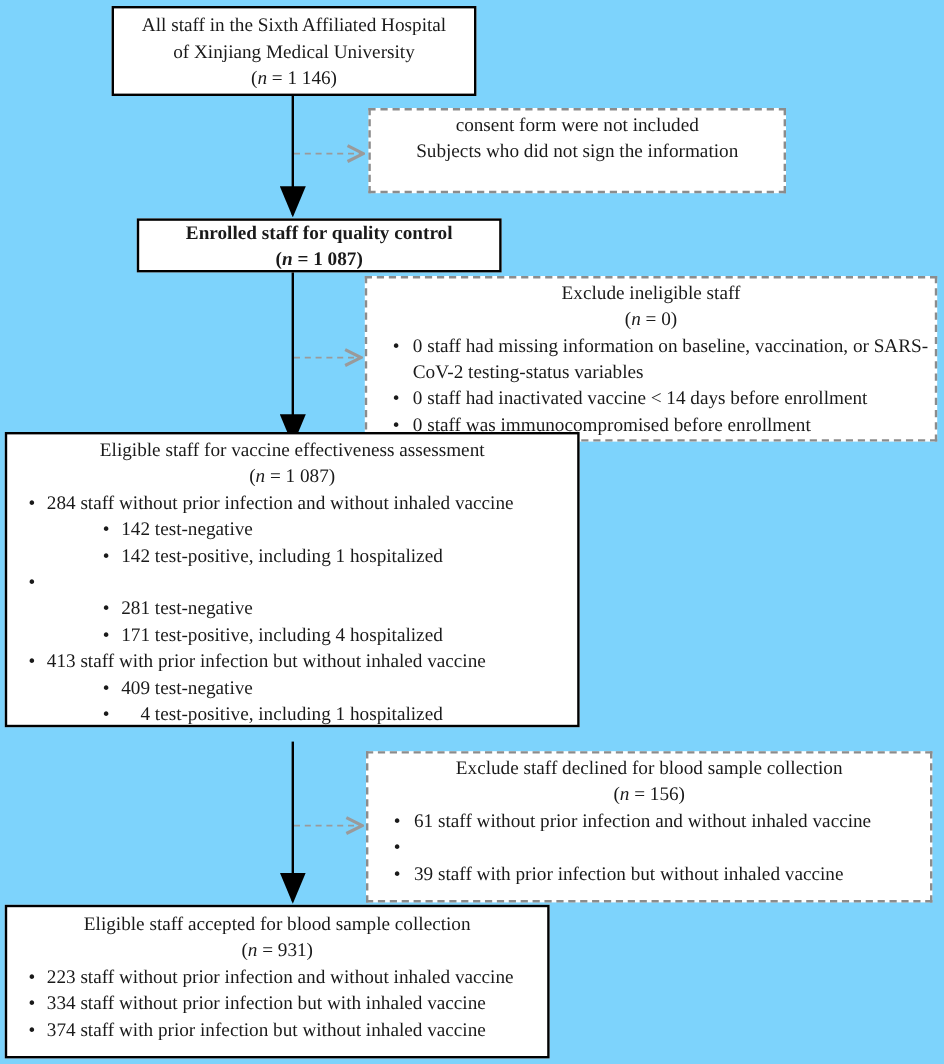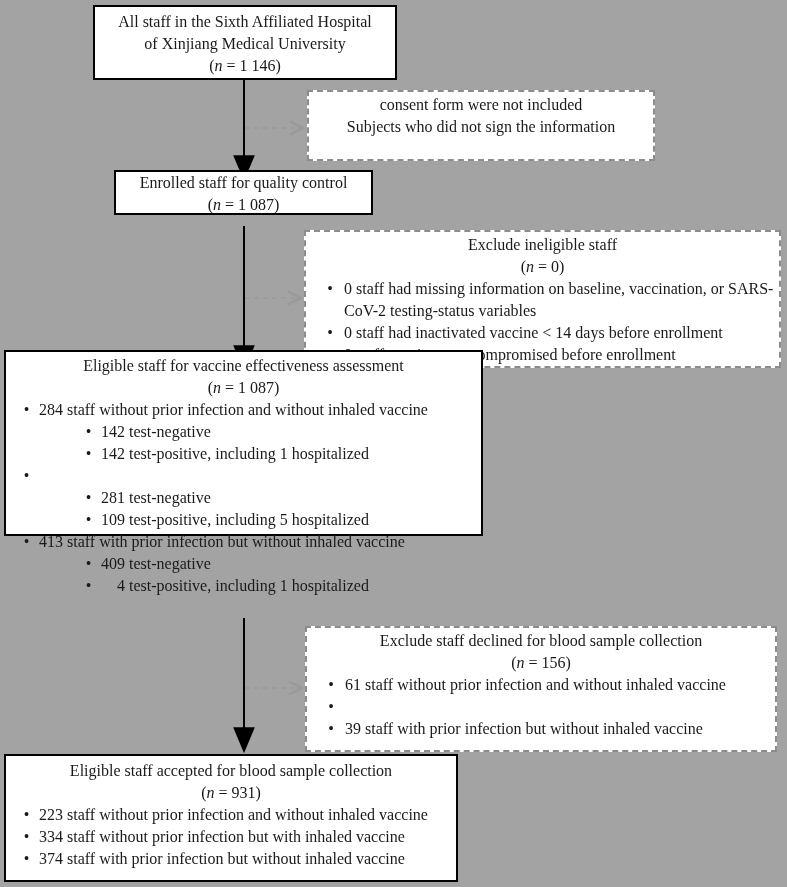--- a/index.html
+++ b/index.html
@@ -4,21 +4,21 @@
 <style>
   html,body{margin:0;padding:0;}
   body{
     font-family:"Liberation Serif", serif;
     background:#ffffff;
     color:#1a1a1a;
   }
   .canvas{
     position:relative;
     width:787px;height:887px;
-    background:#a3a3a3;
+    background:#7dd3fc;
     font-size:16px;line-height:22px;
     overflow:hidden;
   }
   .box{
     position:absolute;
     box-sizing:border-box;
     background:#ffffff;
   }
   .solid{border:2px solid #000000;}
   .dashed{border:2px dashed #8c8c8c;}
@@ -27,23 +27,23 @@
   .bullet{flex:0 0 25px;text-align:center;}
   .li-text{white-space:pre-wrap;}
   .lvl1{padding-left:8px;}
   .lvl2{padding-left:70px;}
   .li-ex{padding-left:10px;}
   .li-ex .bullet{flex:0 0 28px;}
   i{font-style:italic;}
   
   .b-all      {left:93px;  top:5px;   width:304px; height:75px;  padding-top:4px;}
   .b-consent  {left:307px; top:90px;  width:348px; height:71px;  padding-top:2px;}
-  .b-enrolled {left:114px; top:170px; width:259px; height:45px;  padding-top:0px;}
+  .b-enrolled {left:114px; top:182px; width:304px; height:45px;  padding-top:0px;font-weight:bold;}
   .b-inelig   {left:304px; top:230px; width:477px; height:138px; padding-top:2px;}
-  .b-eligible {left:4px;   top:350px; width:479px; height:186px; padding-top:3px;}
+  .b-eligible {left:4px;   top:360px; width:479px; height:246px; padding-top:3px;}
   .b-declined {left:305px; top:626px; width:472px; height:126px; padding-top:2px;}
   .b-accepted {left:4px;   top:754px; width:454px; height:128px; padding-top:4px;}
   svg.arrows{position:absolute;left:0;top:0;pointer-events:none;}
 </style>
 </head>
 <body>
 
 <div class="canvas">
 
   <svg class="arrows" width="787" height="887" viewBox="0 0 787 887">
@@ -113,21 +113,21 @@
       </div>
     <div class="li lvl1">
         <span class="bullet">•</span>
       </div>
     <div class="li lvl2">
         <span class="bullet">•</span>
         <span class="li-text">281 test-negative</span>
       </div>
     <div class="li lvl2">
         <span class="bullet">•</span>
-        <span class="li-text">109 test-positive, including 5 hospitalized</span>
+        <span class="li-text">171 test-positive, including 4 hospitalized</span>
       </div>
     <div class="li lvl1">
         <span class="bullet">•</span>
         <span class="li-text">413 staff with prior infection but without inhaled vaccine</span>
       </div>
     <div class="li lvl2">
         <span class="bullet">•</span>
         <span class="li-text">409 test-negative</span>
       </div>
     <div class="li lvl2">

